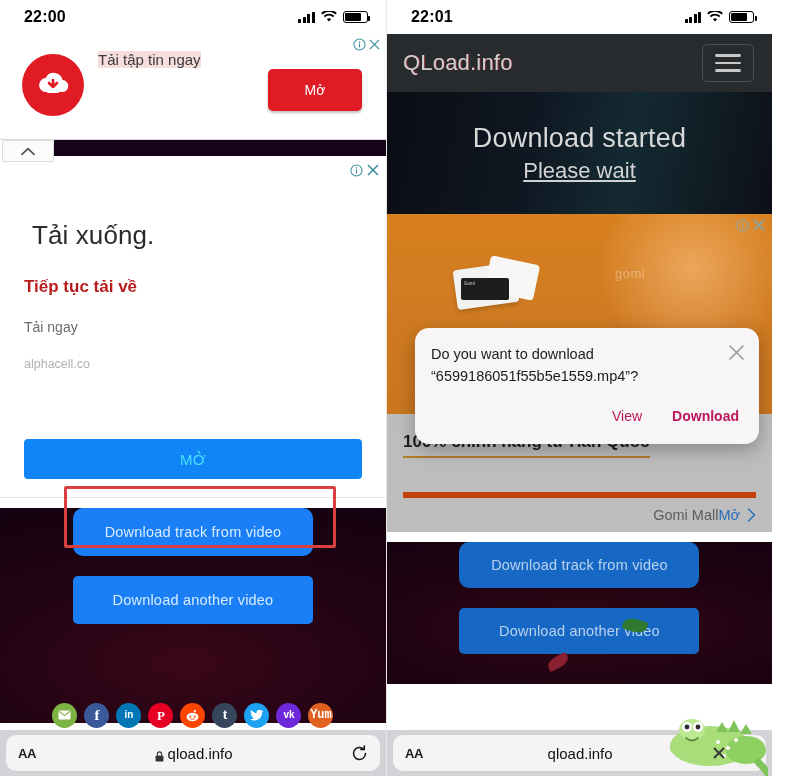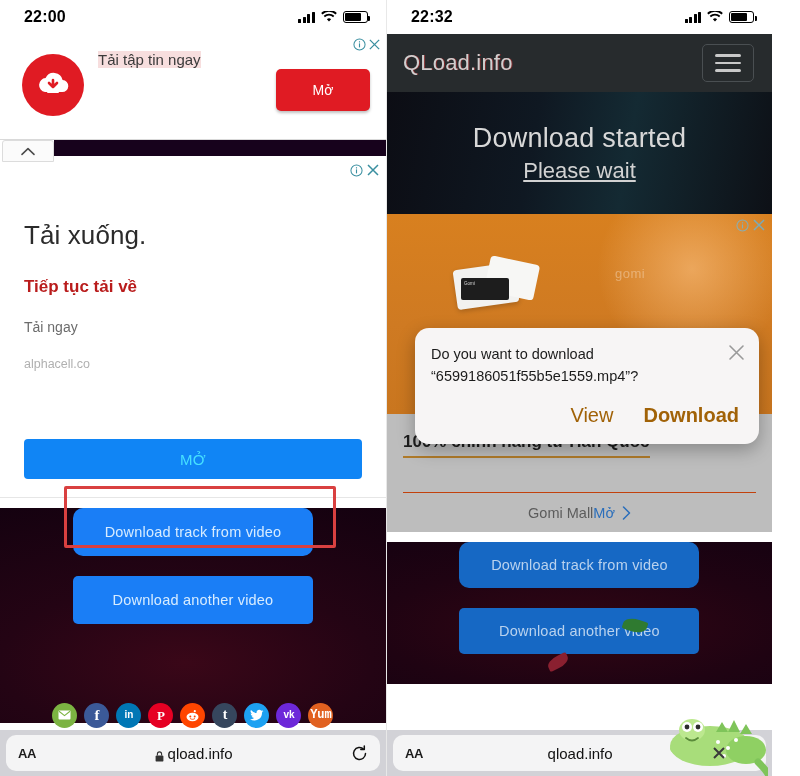--- a/index.html
+++ b/index.html
@@ -28,21 +28,21 @@
   .wifi { width: 16px; height: 12px; position: relative; }
   .wifi svg { display: block; }
   .batt { width: 25px; height: 12px; border: 1.4px solid #000; border-radius: 3px; position: relative; padding: 1.4px; }
   .batt::after { content:""; position:absolute; right:-3.5px; top:3.5px; width:2px; height:5px; background:#000; border-radius:0 1px 1px 0; }
   .batt i { display:block; height:100%; width:78%; background:#000; border-radius:1px; }
 
   
   .ad-banner {
     position: relative; background: #fff; height: 106px;
     border-bottom: 1px solid #d9d9d9;
-    display: flex; align-items: flex-start; padding: 10px 8px 8px 8px;
+    display: flex; align-items: flex-start; padding: 10px 16px 8px 8px;
   }
   .ad-icon {
     width: 62px; height: 62px; border-radius: 50%; background: #e01b23;
     margin: 10px 6px 0 14px; flex: 0 0 auto;
     display: flex; align-items: center; justify-content: center;
   }
   .ad-icon svg { width: 40px; height: 34px; }
   .ad-text { flex: 1 1 auto; padding: 6px 6px 0 8px; min-width: 0; }
   .ad-title { font-size: 15px; color: #3b3b3b; background: #f7dede; display: inline; line-height: 1.35; }
   .ad-desc { font-size: 11.5px; color: #555; line-height: 1.45; margin-top: 3px; }
@@ -64,21 +64,21 @@
   }
   .collapse-tab svg { width: 14px; height: 9px; }
   .dark-strip { position: absolute; left: 54px; right: 0; top: 0; height: 16px; background: #17021c; }
 
   
   .interstitial {
     position: relative; background: #fff; height: 340px;
     padding: 0 24px; border-bottom: 1px solid #e6e6e6;
   }
   .int-badges { position: absolute; top: 5px; right: 6px; display: flex; align-items: center; gap: 3px; }
-  .int-h1 { font-size: 26px; color: #2b2b2b; padding-top: 62px; letter-spacing: .1px; }
+  .int-h1 { font-size: 26px; color: #2b2b2b; padding-top: 62px; letter-spacing: .1px; margin-left: 8px; }
   .int-h2 { font-size: 17px; color: #b91c1c; font-weight: 700; margin-top: 26px; }
   .int-p1 { font-size: 14px; color: #6c6c6c; margin-top: 22px; }
   .int-p2 { font-size: 12.5px; color: #b0b0b0; margin-top: 22px; }
   .btn-open {
     position: absolute; left: 24px; right: 24px; bottom: 18px;
     height: 40px; background: #1085f5; color: #46e0ff; border: none; border-radius: 4px;
     font-size: 15px; cursor: pointer; letter-spacing: .4px;
   }
 
   
@@ -160,21 +160,21 @@
   .gomi-prod .box span { display:block; font-size:4.5px; color:#d8d8d8; padding:3px 3px 0; line-height:1.25; }
   .gomi-badges { position: absolute; top: 4px; right: 6px; display: flex; align-items: center; gap: 3px; }
 
   .native-ad {
     height: 118px; background: #bdbdbd; padding: 18px 16px 0 16px; position: relative;
   }
   .native-head { font-size: 17px; font-weight: 700; color: #1d1d1d; display: inline-block;
                  border-bottom: 2.5px solid #b07b2a; padding-bottom: 4px; }
   .native-foot {
     position: absolute; left: 16px; right: 16px; bottom: 0; height: 40px;
-    border-top: 1px solid #c2410c; display: flex; align-items: center; justify-content: center;
+    border-top: 6px solid #c2410c; display: flex; align-items: center; justify-content: flex-end;
   }
   .native-src { font-size: 14.5px; color: #5c5c5c; }
   .native-open { font-size: 14.5px; color: #2a6ebb; display: flex; align-items: center; gap: 7px; }
   .chev-r svg { width: 9px; height: 14px; display:block; }
 
   .page-dark-r { position: relative; height: 142px; background: #17021c; }
   .page-dark-r::before {
     content:""; position:absolute; inset:0;
     background: radial-gradient(120% 95% at 50% 60%, #320614 0%, #1f0312 45%, #100110 100%);
   }
@@ -185,21 +185,21 @@
   
   .dl-dialog {
     position: absolute; left: 28px; top: 328px; width: 344px;
     background: #f7f5f5; border-radius: 14px; padding: 16px 16px 0 16px; z-index: 8;
     box-shadow: 0 6px 18px rgba(0,0,0,.28);
   }
   .dl-dialog-text { font-size: 14.5px; color: #1b1b1b; line-height: 1.5; padding-right: 34px; }
   .dl-dialog-close { position: absolute; right: 14px; top: 16px; cursor: pointer; }
   .dl-dialog-close svg { width: 17px; height: 17px; display: block; }
   .dl-dialog-actions { display: flex; justify-content: flex-end; align-items: center; gap: 30px; height: 56px; padding-right: 4px; }
-  .dlg-link { font-size: 20px; color: #a16207; cursor: pointer; }
+  .dlg-link { font-size: 14px; color: #be185d; cursor: pointer; }
   .dlg-link.strong { font-weight: 700; }
 
   
   .croc { position: absolute; right: 4px; bottom: 0; width: 106px; height: 82px; z-index: 9; pointer-events:none; }
 </style>
 </head>
 <body>
 
 <div class="screens">
 
@@ -352,21 +352,21 @@
               <path d="M13.3 1v3.5H9.8" stroke="#111" stroke-width="1.5" fill="none" stroke-linecap="round" stroke-linejoin="round"></path>
             </svg>
         </span>
       </div>
     </div>
   </div>
 
   <div class="phone phone-right">
 
     <div class="statusbar">
-      <div class="status-time">22:32</div>
+      <div class="status-time">22:01</div>
       <div class="status-icons">
         <span class="sig">
             <i></i>
             <i></i>
             <i></i>
             <i></i>
           </span>
         <span class="wifi">
           <svg viewBox="0 0 16 12">
               <path d="M8 10.6 5.9 8.2a3.1 3.1 0 0 1 4.2 0L8 10.6zM3.9 6.2a6 6 0 0 1 8.2 0l1.2-1.4a7.8 7.8 0 0 0-10.6 0l1.2 1.4zM1.4 3.4a9.8 9.8 0 0 1 13.2 0L15.8 2A11.6 11.6 0 0 0 .2 2l1.2 1.4z" fill="#000"></path>

